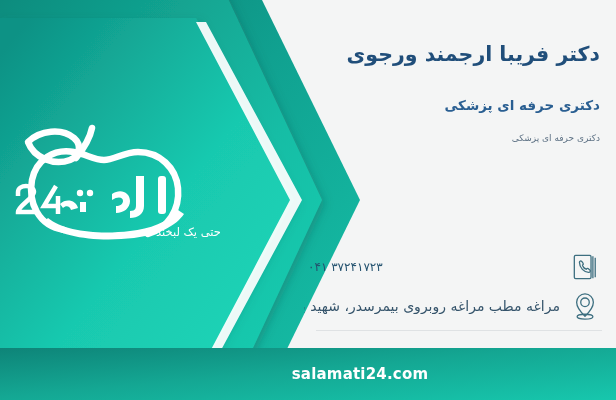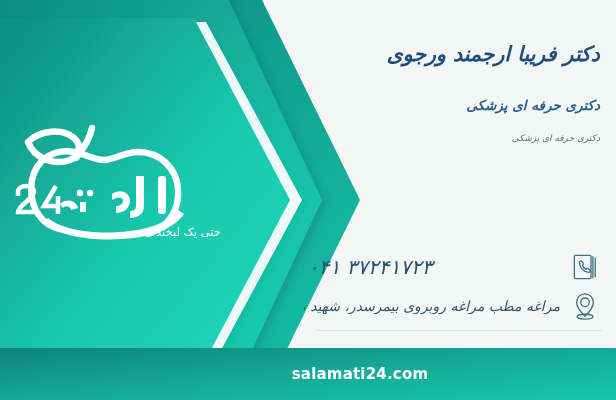--- a/index.html
+++ b/index.html
@@ -43,21 +43,20 @@
     direction:ltr;
     white-space:nowrap;
   }
 
   
   #content {
     position:absolute;
     left:300px; top:0;
     width:316px; height:348px;
     z-index:8;
-    font-style:italic;
   }
 
   #doctor-name {
     position:absolute;
     right:16px; top:42px;
     width:296px;
     text-align:right;
     color:#204e7a;
     font-size:20.5px;
     font-weight:bold;
@@ -108,21 +107,21 @@
     margin-left:10px;
   }
   .contact-text {
     flex:1 1 auto;
     text-align:left;
     color:#2f5a78;
     direction:rtl;
     white-space:nowrap;
     overflow:hidden;
   }
-  #phone-text   { font-size:20px; letter-spacing:0.5px; color:#24526f; text-align:left; padding-left:4px;}
+  #phone-text   { font-size:12px; letter-spacing:0.5px; color:#24526f; text-align:left; padding-left:4px;}
   #address-text { font-size:14px; color:#35546b; text-align:left; padding-left:2px; }
 
   
   #bottom-bar {
     position:absolute;
     left:0; bottom:0;
     width:616px; height:52px;
     z-index:9;
     overflow:hidden;
   }

